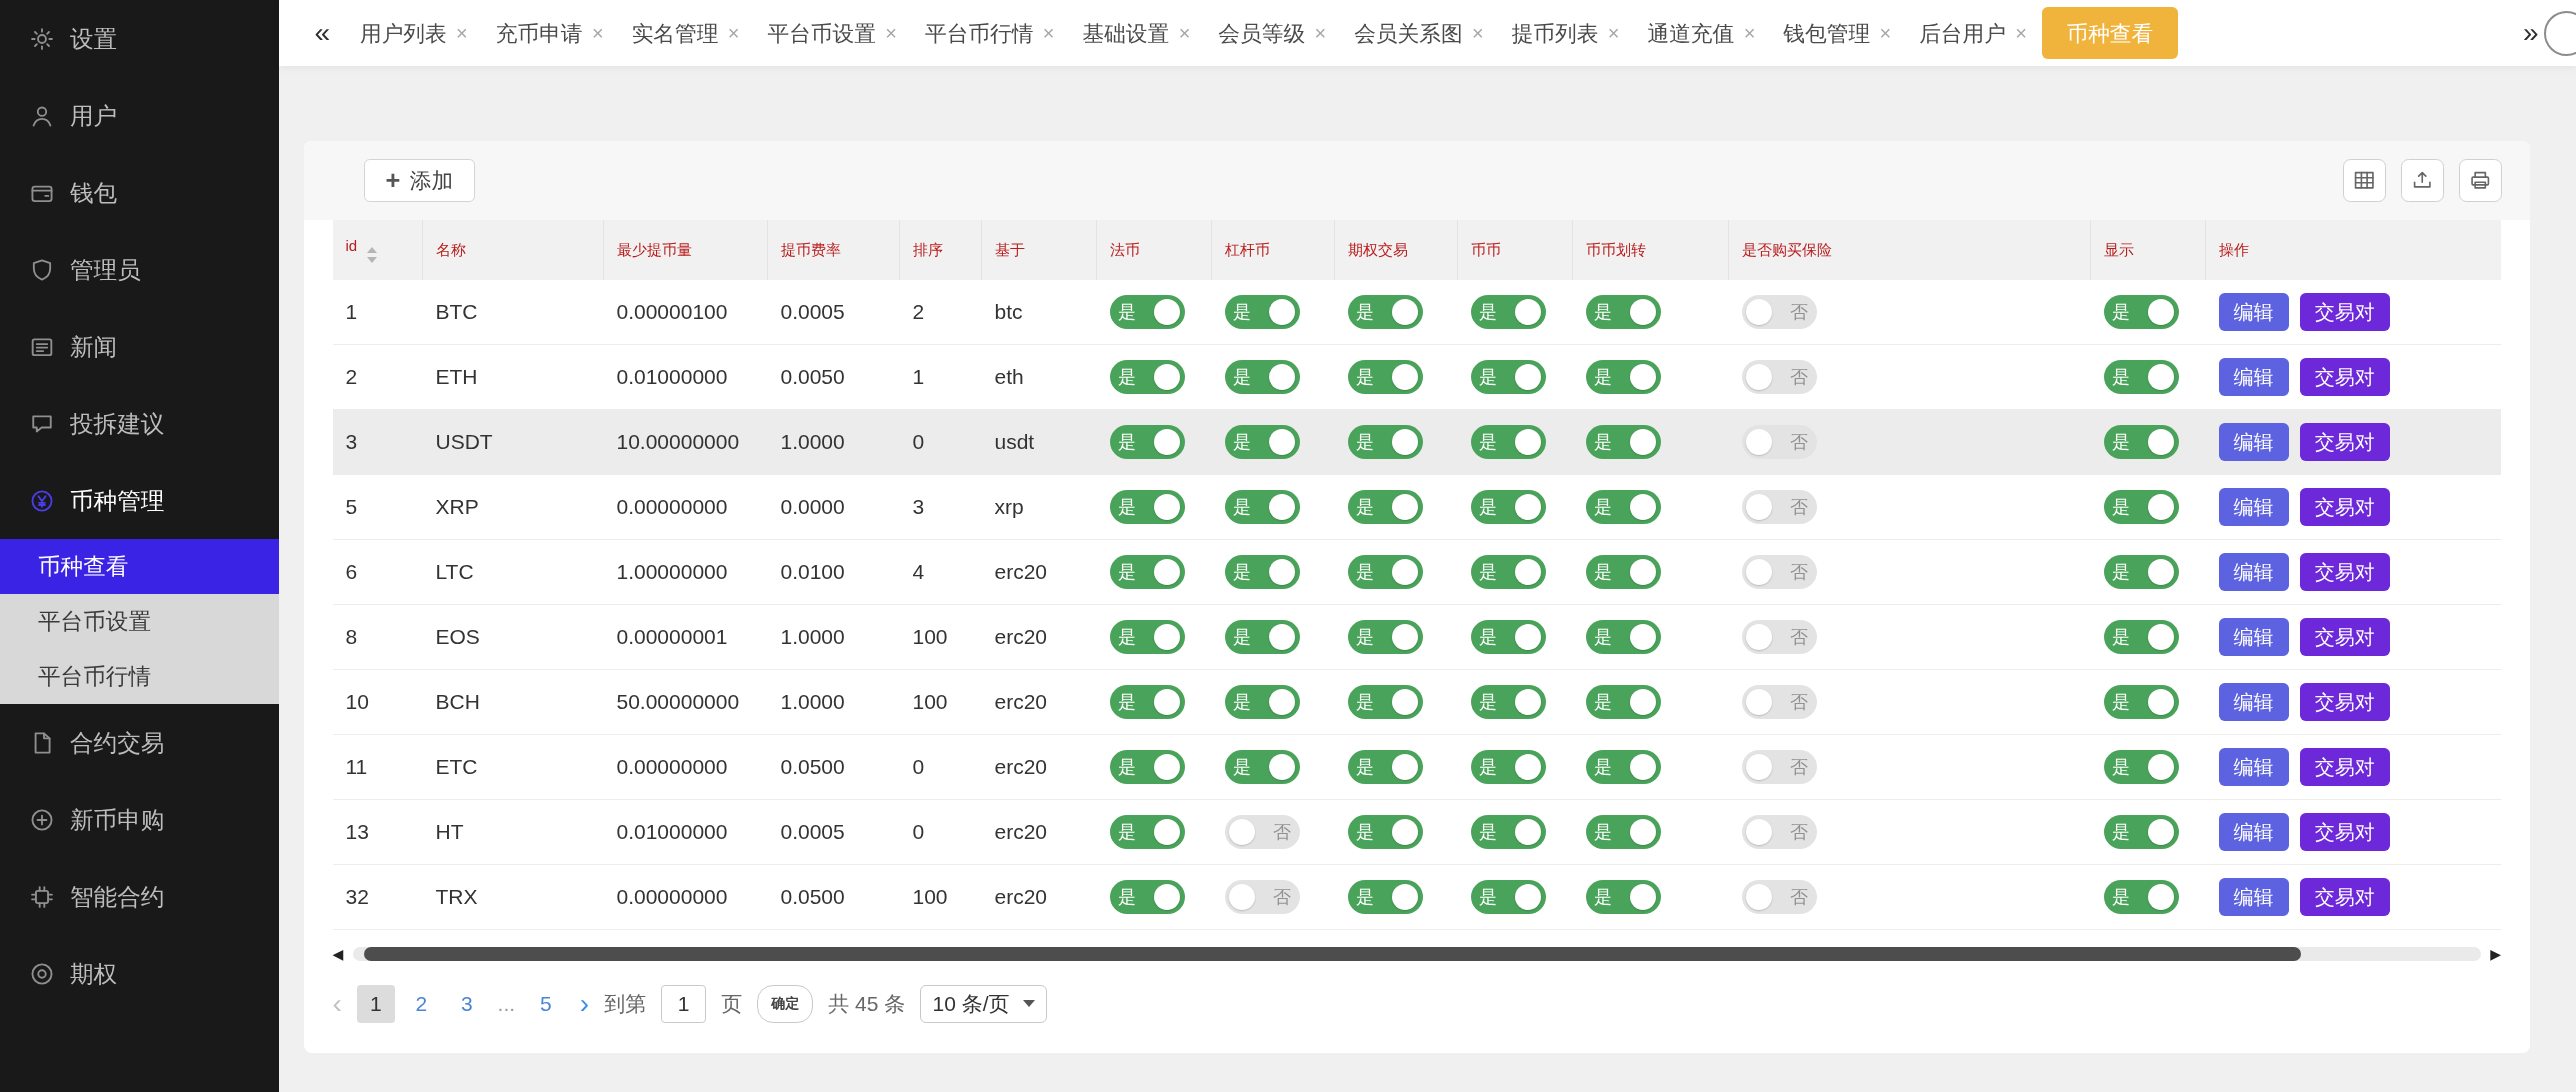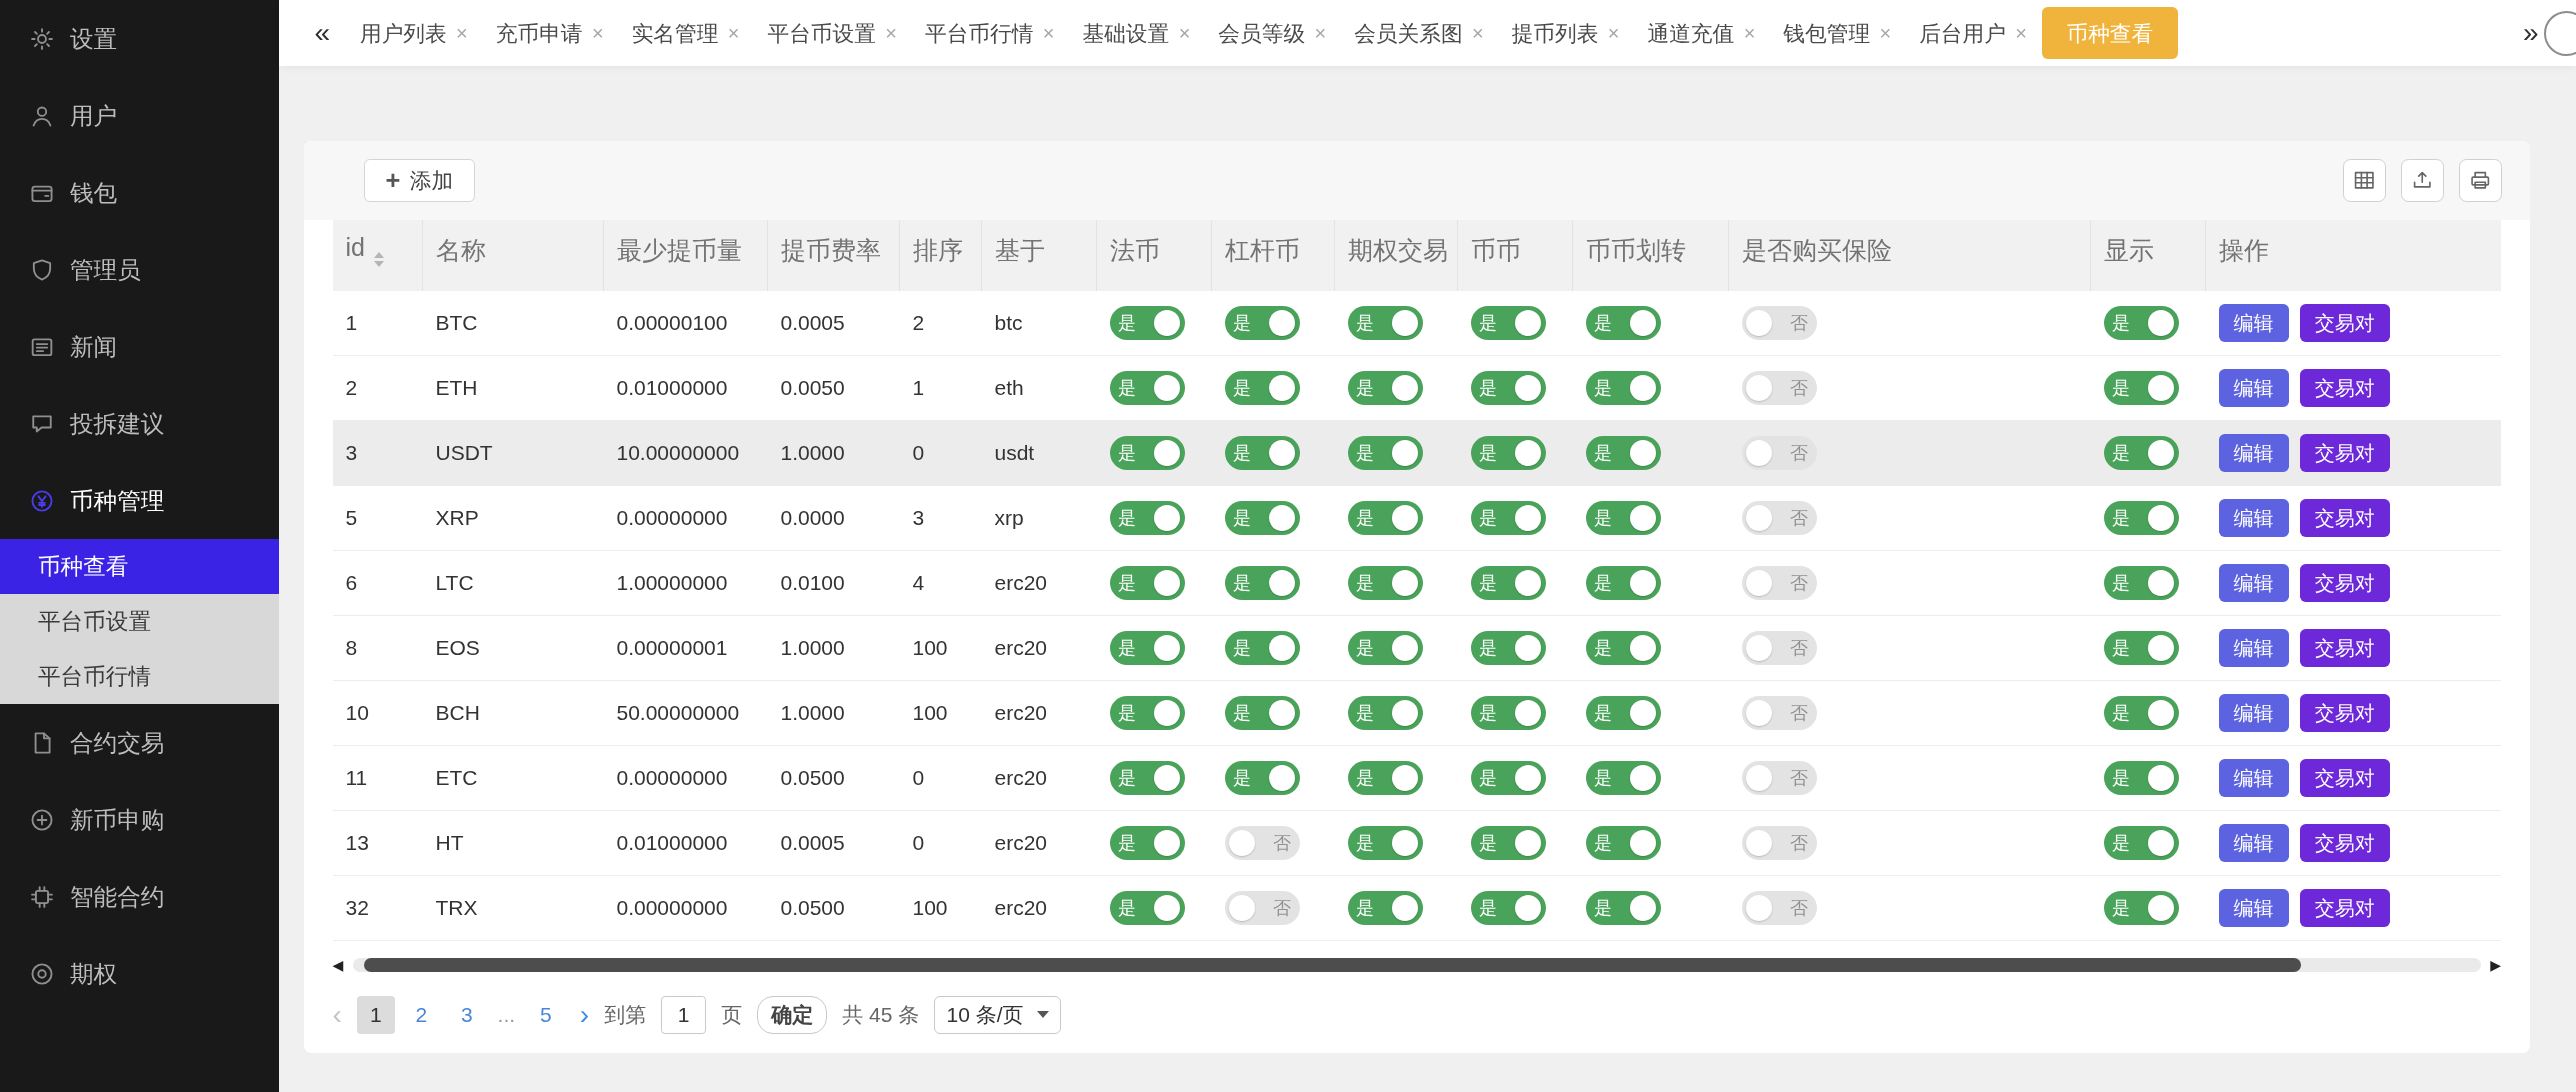--- a/index.html
+++ b/index.html
@@ -43,22 +43,22 @@
            font-family:inherit}
   .add-btn .plus{font-size:25.4px;font-weight:bold;color:#555;line-height:1}
   .tool-icons{display:flex;gap:15px}
   .tool-btn{width:43px;height:43px;border:0.9px solid #d0d0d0;border-radius:7.5px;background:#fff;
             display:flex;align-items:center;justify-content:center;color:#666;cursor:pointer}
   .tool-btn svg{width:24.5px;height:24.5px}
 
   
   .table-wrap{padding:0 29px}
   table{width:100%;border-collapse:collapse;table-layout:fixed}
-  thead th{height:60px;background:#f1f1f1;font-weight:normal;font-size:25px;color:#737373;
-           text-align:left;padding:0 0 11px 13px;border-right:0.9px solid #e3e3e3;
+  thead th{height:60px;background:#f1f1f1;font-weight:normal;font-size:15px;color:#b91c1c;
+           text-align:left;padding:0 0 0 13px;border-right:0.9px solid #e3e3e3;
            white-space:nowrap;overflow:hidden}
   thead th:last-child{border-right:none}
   tbody td{height:64px;font-size:21px;color:#333;padding:0 0 0 13px;
            border-bottom:0.9px solid #ededed;white-space:nowrap;overflow:hidden}
   tbody tr.hl{background:#ececec}
   .sort{display:inline-flex;flex-direction:column;gap:3.8px;margin-left:9.4px;vertical-align:-1.9px}
   .sort i{display:block;width:0;height:0;border-left:5.7px solid transparent;border-right:5.7px solid transparent}
   .sort .up{border-bottom:6.6px solid #b5b5b5}
   .sort .down{border-top:6.6px solid #b5b5b5}
 
@@ -88,21 +88,21 @@
   .pg-prev{color:#c2c2c2;font-size:28px;line-height:1}
   .pg-next{color:#3a8ee6;font-size:28px;line-height:1;cursor:pointer}
   .pages{display:flex;align-items:center;gap:7.5px}
   .pg-num{min-width:38px;height:38px;display:flex;align-items:center;justify-content:center;
           color:#4a85d6;cursor:pointer}
   .pg-num.active{background:#dcdcdc;color:#333;border-radius:3.8px;cursor:default}
   .pg-ellipsis{color:#999;min-width:26px;text-align:center}
   .goto-input{width:45px;height:38px;border:0.9px solid #c9c9c9;border-radius:3.8px;text-align:center;
               font-size:21px;color:#333;font-family:inherit;box-sizing:border-box}
   .confirm-btn{height:38px;padding:0 13px;border:0.9px solid #c9c9c9;border-radius:16px;background:#fff;
-               font-size:21px;font-weight:bold;color:#444;cursor:pointer;font-family:inherit}
+               font-size:14px;font-weight:bold;color:#444;cursor:pointer;font-family:inherit}
   .size-select{height:38px;border:0.9px solid #c9c9c9;border-radius:6px;display:flex;align-items:center;
                gap:13px;padding:0 11.3px;color:#333;cursor:pointer;background:#fff;box-sizing:border-box}
   .size-select .caret{width:0;height:0;border-left:6.6px solid transparent;border-right:6.6px solid transparent;
                       border-top:7.5px solid #555}
 </style>
 </head>
 <body>
 
 <div class="app">
 

